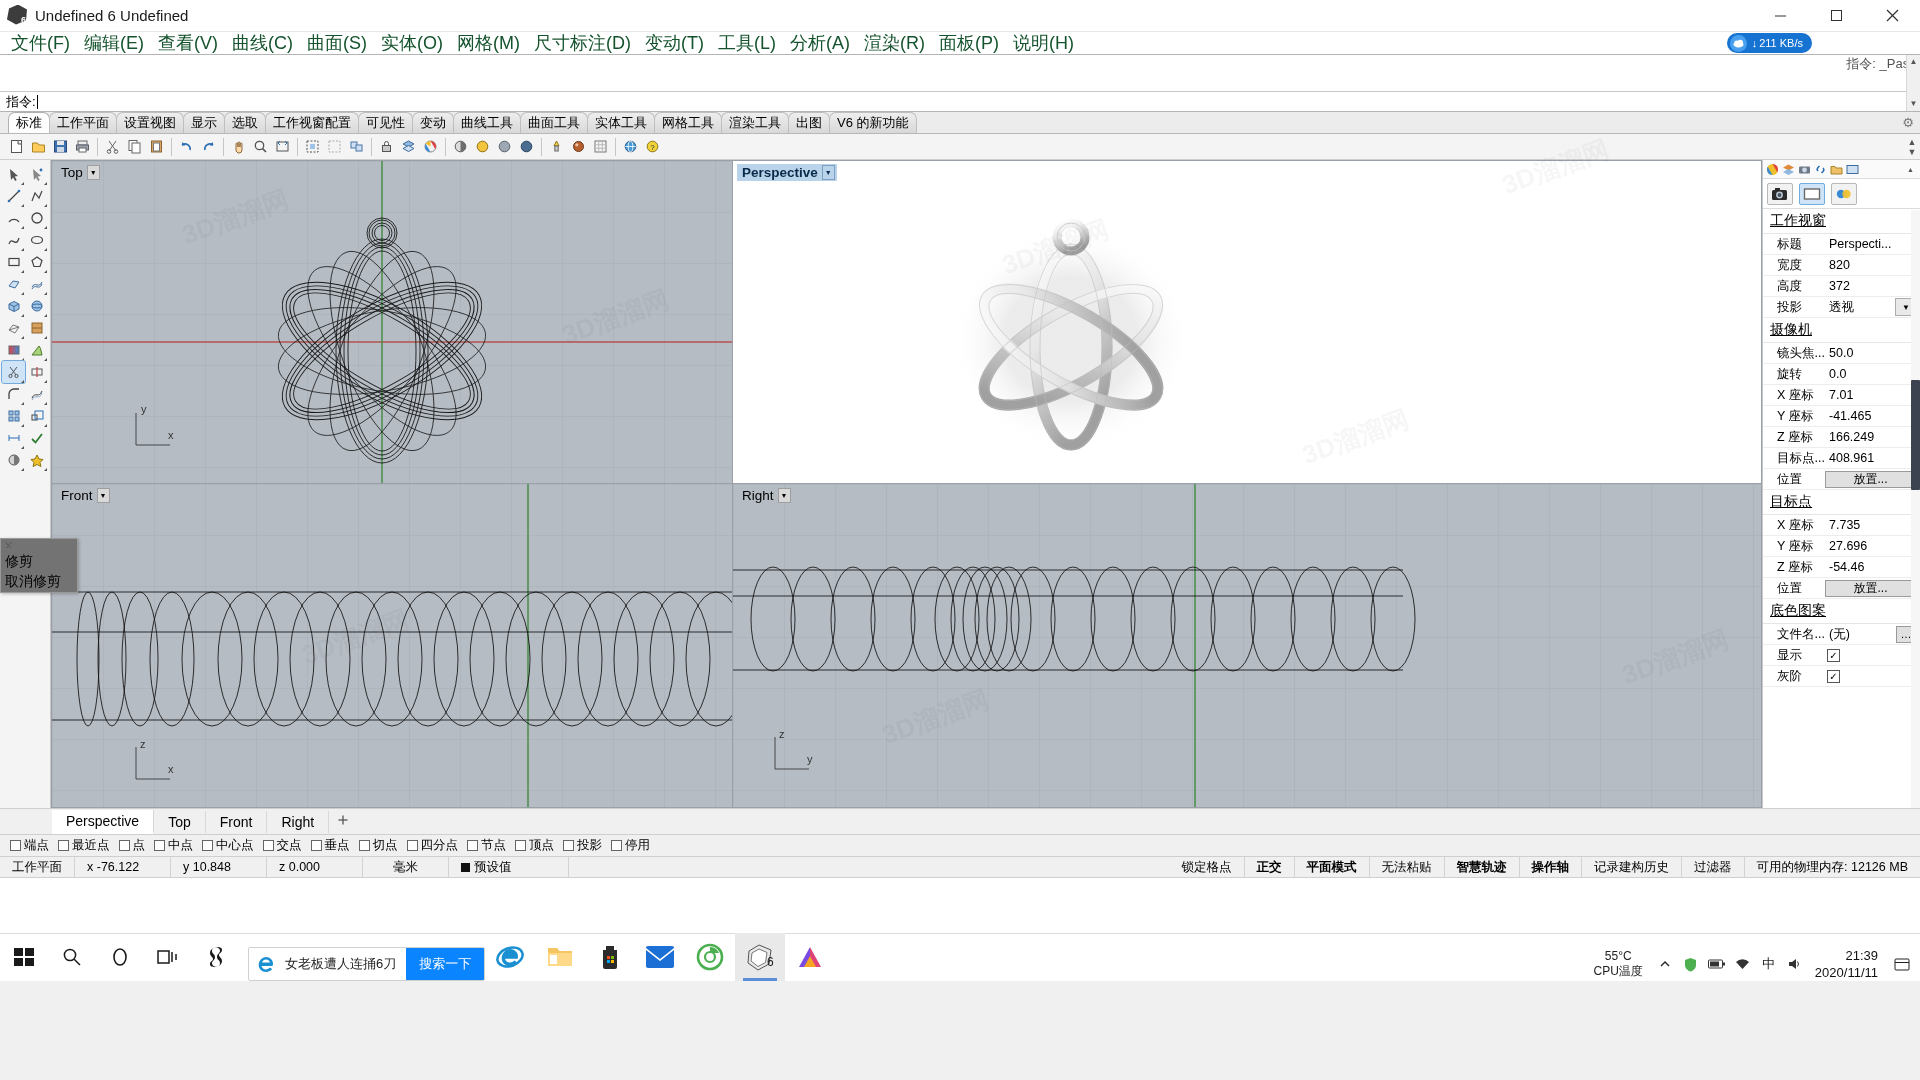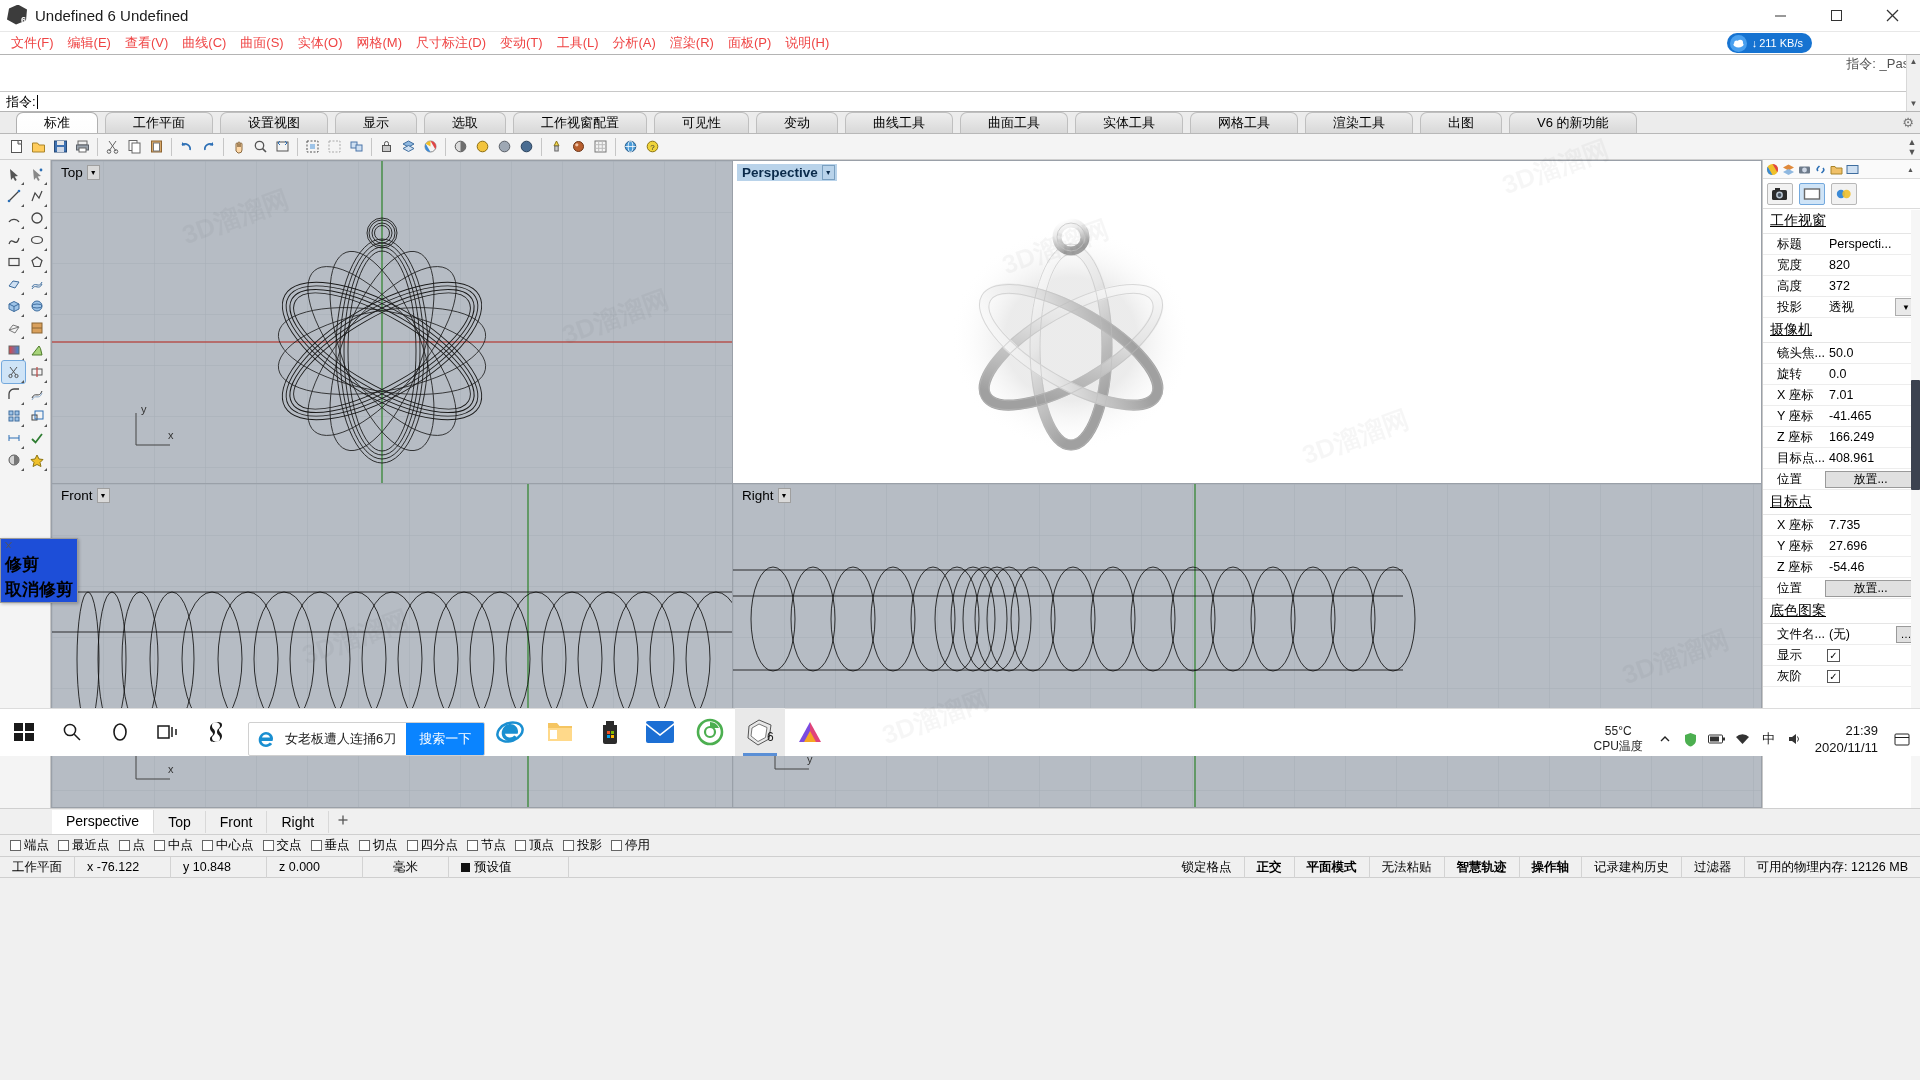--- a/index.html
+++ b/index.html
@@ -4,21 +4,21 @@
 <style>
   * { box-sizing: border-box; margin: 0; padding: 0; }
   html, body {
     width: 1920px; height: 1080px;
     font-family: "Liberation Sans", "DejaVu Sans", sans-serif;
     font-size: 13px;
     background: #f0f0f0;
     overflow: hidden;
     -webkit-font-smoothing: antialiased;
   }
-  #app { position: relative; width: 1920px; height: 756px; background: #fff; border-radius: 12px; }
+  #app { position: relative; width: 1920px; height: 981px; background: #fff; border-radius: 12px; }
 
   
   .titlebar {
     height: 32px; background: #ffffff; display: flex; align-items: center;
     border-bottom: 1px solid #e8e8e8;
   }
   .tb-icon { width: 22px; height: 22px; margin: 0 6px 0 7px; position: relative; }
   .tb-icon .rh {
     width: 20px; height: 20px; background: #3c3c3c;
     clip-path: polygon(10% 20%, 55% 0%, 100% 25%, 95% 80%, 45% 100%, 0% 75%);
@@ -33,21 +33,21 @@
   .tb-btn {
     width: 56px; height: 32px; display: flex; align-items: center; justify-content: center;
     color: #333; font-size: 15px;
   }
 
   
   .menubar {
     height: 22px; display: flex; align-items: center; padding-left: 4px;
     background: #ffffff; position: relative;
   }
-  .menu-item { padding: 2px 7px; font-size: 13px; color: #ef4444; white-space: nowrap; }
+  .menu-item { padding: 2px 7px; font-size: 18px; color: #14532d; white-space: nowrap; }
 
   .net-badge {
     position: absolute; right: 108px; top: 1px;
     height: 20px; background: #1673d1; border-radius: 10px;
     display: flex; align-items: center; padding: 0 9px 0 3px; color: #fff; font-size: 11px;
   }
   .net-badge .cloud {
     width: 17px; height: 17px; border-radius: 50%; background: #49a0ef;
     display: flex; align-items: center; justify-content: center; font-size: 10px; margin-right: 5px;
   }
@@ -74,26 +74,25 @@
     display: flex; flex-direction: column; justify-content: space-between;
   }
   .cmd-scroll div { height: 14px; font-size: 8px; text-align: center; color: #555; line-height: 14px; }
 
   
   .tabstrip {
     height: 22px; background: #ececec; display: flex; align-items: flex-end;
     padding-left: 8px; border-bottom: 1px solid #b8b8b8; position: relative;
   }
   .ttab {
-    height: 21px; padding: 0 27px; font-size: 13px; color: #000;
+    height: 21px; padding: 0 7px; font-size: 13px; color: #000;
     display: flex; align-items: center; white-space: nowrap;
     background: #dedede; border: 1px solid #bfbfbf; border-bottom: none;
     border-radius: 7px 7px 0 0; margin-right: -1px;
     background-image: linear-gradient(#eeeeee, #d8d8d8);
-    margin-left: 8px;
   }
   .ttab.active { background-image: linear-gradient(#ffffff, #fdfdfd); border-color: #b0b0b0; }
   .tabstrip .gear { position: absolute; right: 6px; bottom: 3px; color: #777; font-size: 13px; }
 
   
   .maintool {
     height: 26px; background: #f4f4f4; display: flex; align-items: center;
     border-bottom: 1px solid #cfcfcf; padding-left: 6px; gap: 1px; position: relative;
   }
   .tbtn { width: 21px; height: 21px; display: flex; align-items: center; justify-content: center;
@@ -112,22 +111,22 @@
     position: relative;
   }
   .stbtn { width: 23px; height: 22px; display: flex; align-items: center; justify-content: center;
            border-radius: 2px; position: relative; }
   .stbtn.sel { background: #cfe4f7; outline: 1px solid #74a9dd; }
   .stbtn .corner { position: absolute; right: 1px; bottom: 0; width: 0; height: 0;
     border-left: 3px solid transparent; border-bottom: 3px solid #555; }
 
   .tooltip {
     position: absolute; left: 0; top: 378px; width: 78px;
-    background: #1d4ed8; border: 1px solid #9a9a9a; z-index: 60;
-    box-shadow: 1px 1px 3px rgba(0,0,0,.25); font-size: 17px; font-weight: bold;
+    background: #737373; border: 1px solid #9a9a9a; z-index: 60;
+    box-shadow: 1px 1px 3px rgba(0,0,0,.25); font-size: 14px;
   }
   .tooltip .tt-hdr { height: 13px; display: flex; align-items: center; padding-left: 3px; gap: 3px; }
   .tooltip .tt-row { padding: 1px 4px; color: #000; }
 
   
   .vpgrid { flex: 1; display: flex; flex-direction: column; background: #ffffff; }
   .vprow { display: flex; flex: 1; }
   .vp { position: relative; overflow: hidden; border: 1px solid #9aa0a8; }
   .vp.top    { width: 682px; background: #b6bcc4; }
   .vp.persp  { flex: 1; background: #ffffff; border-left: 0; }

